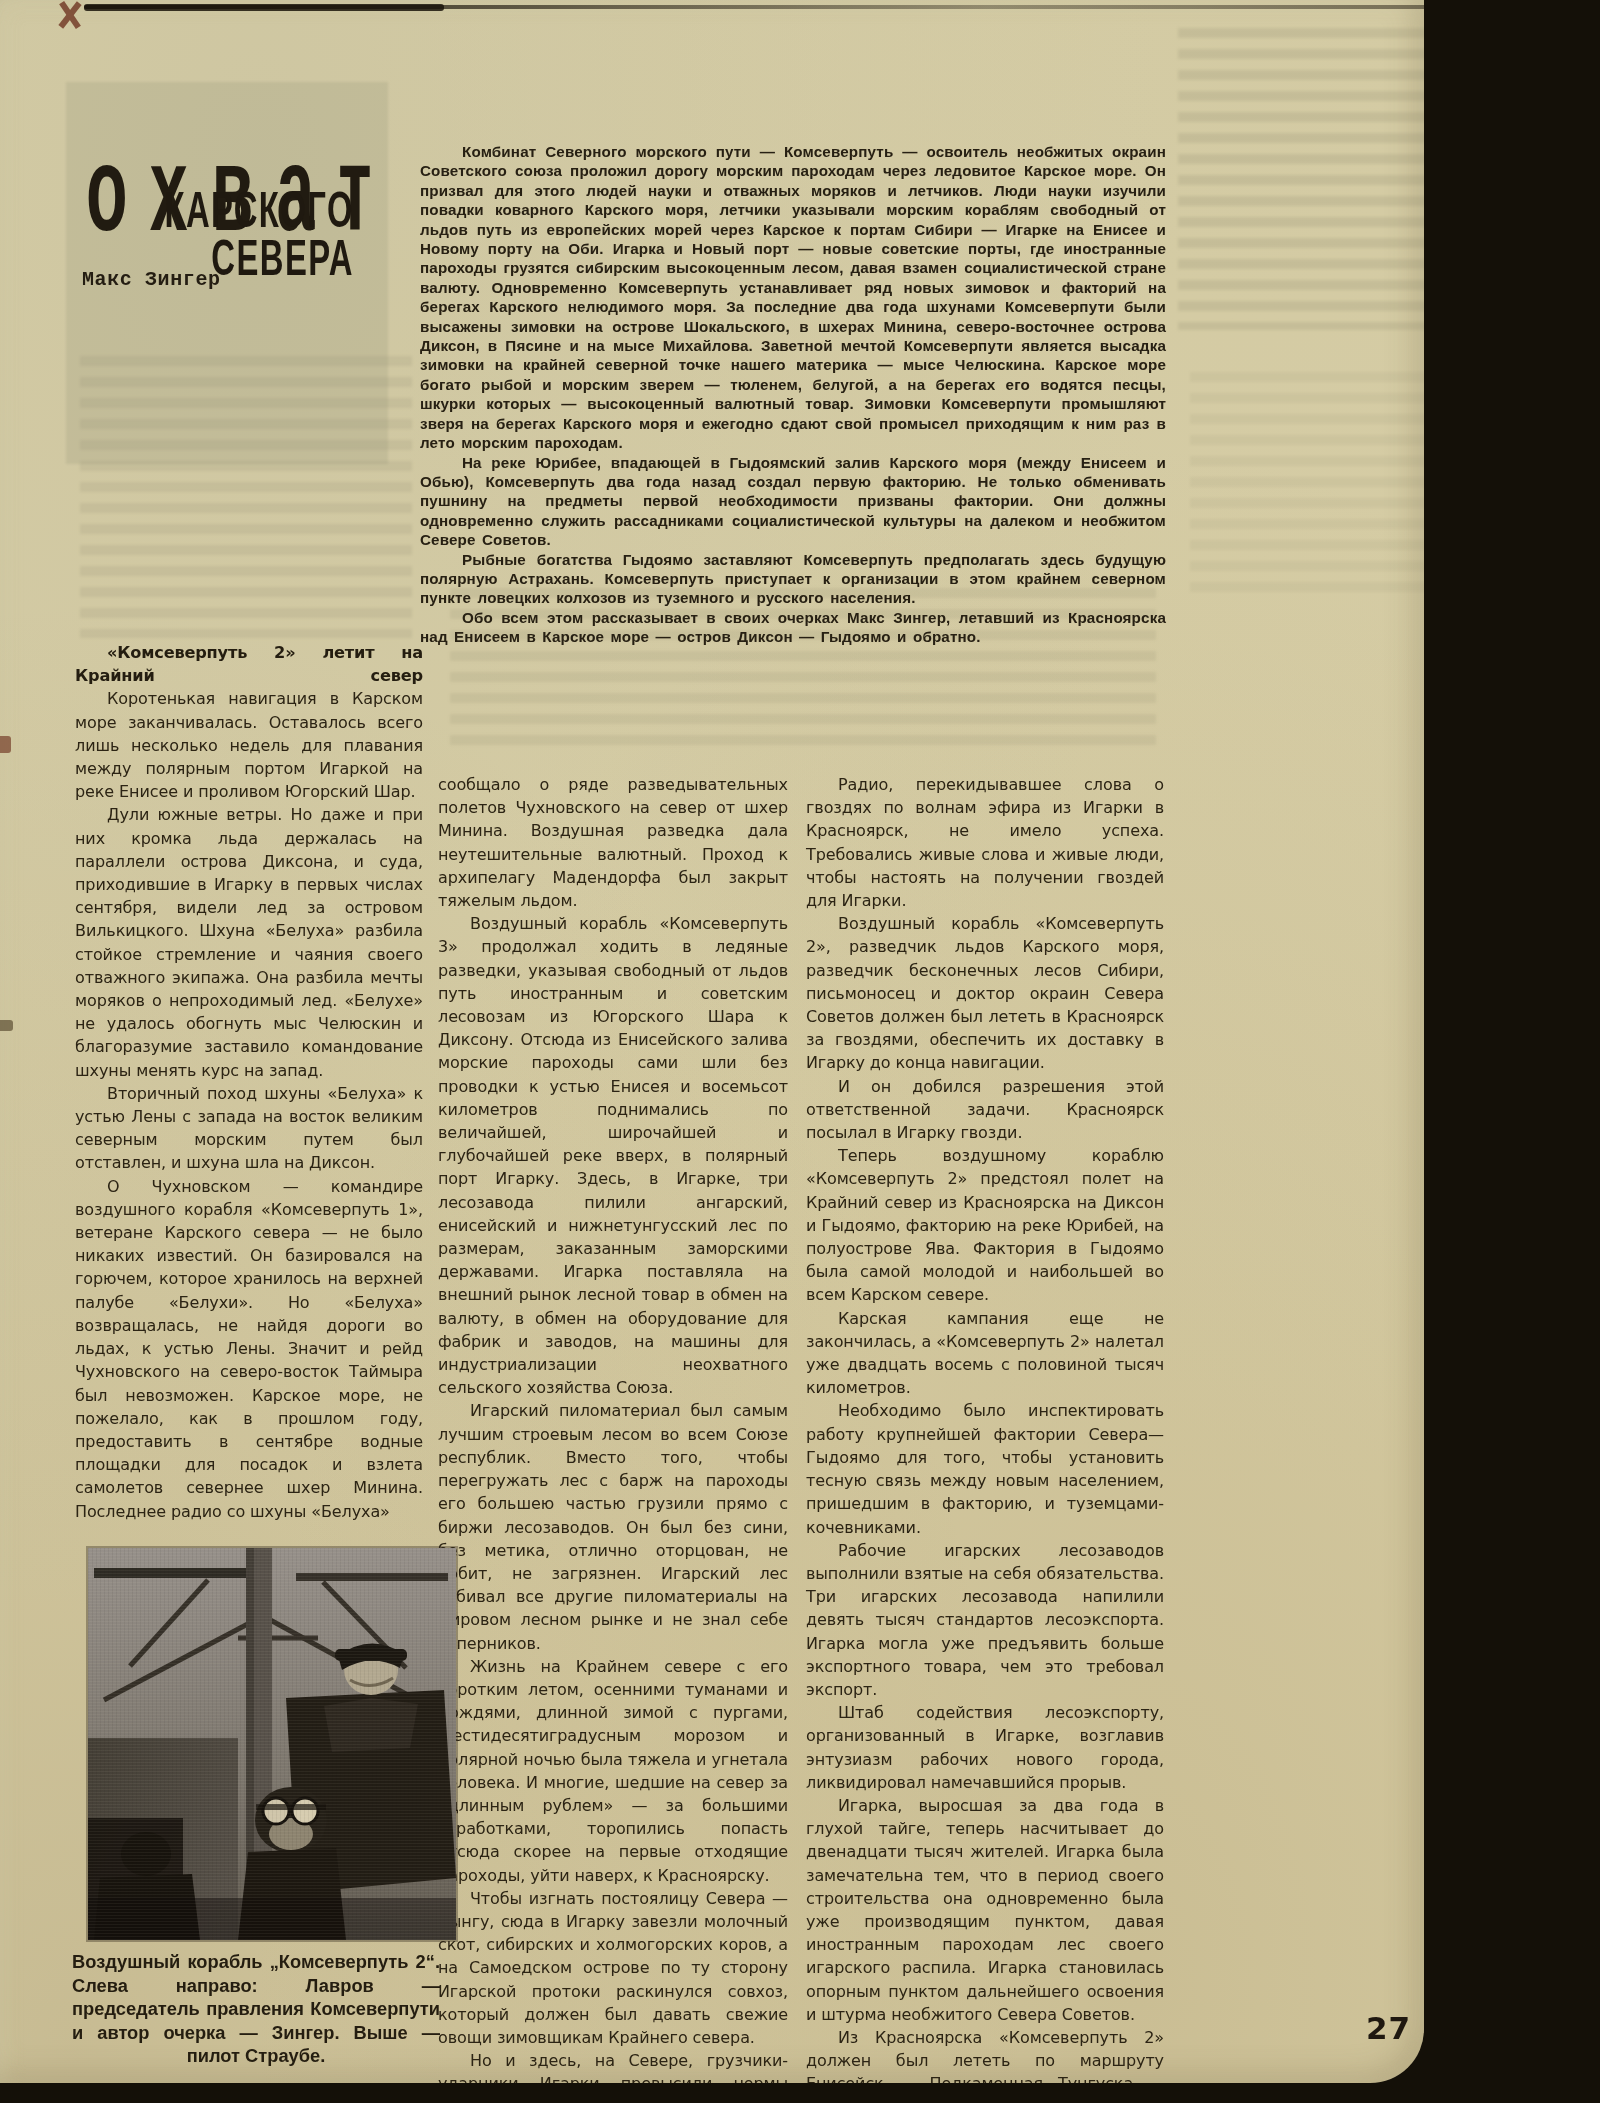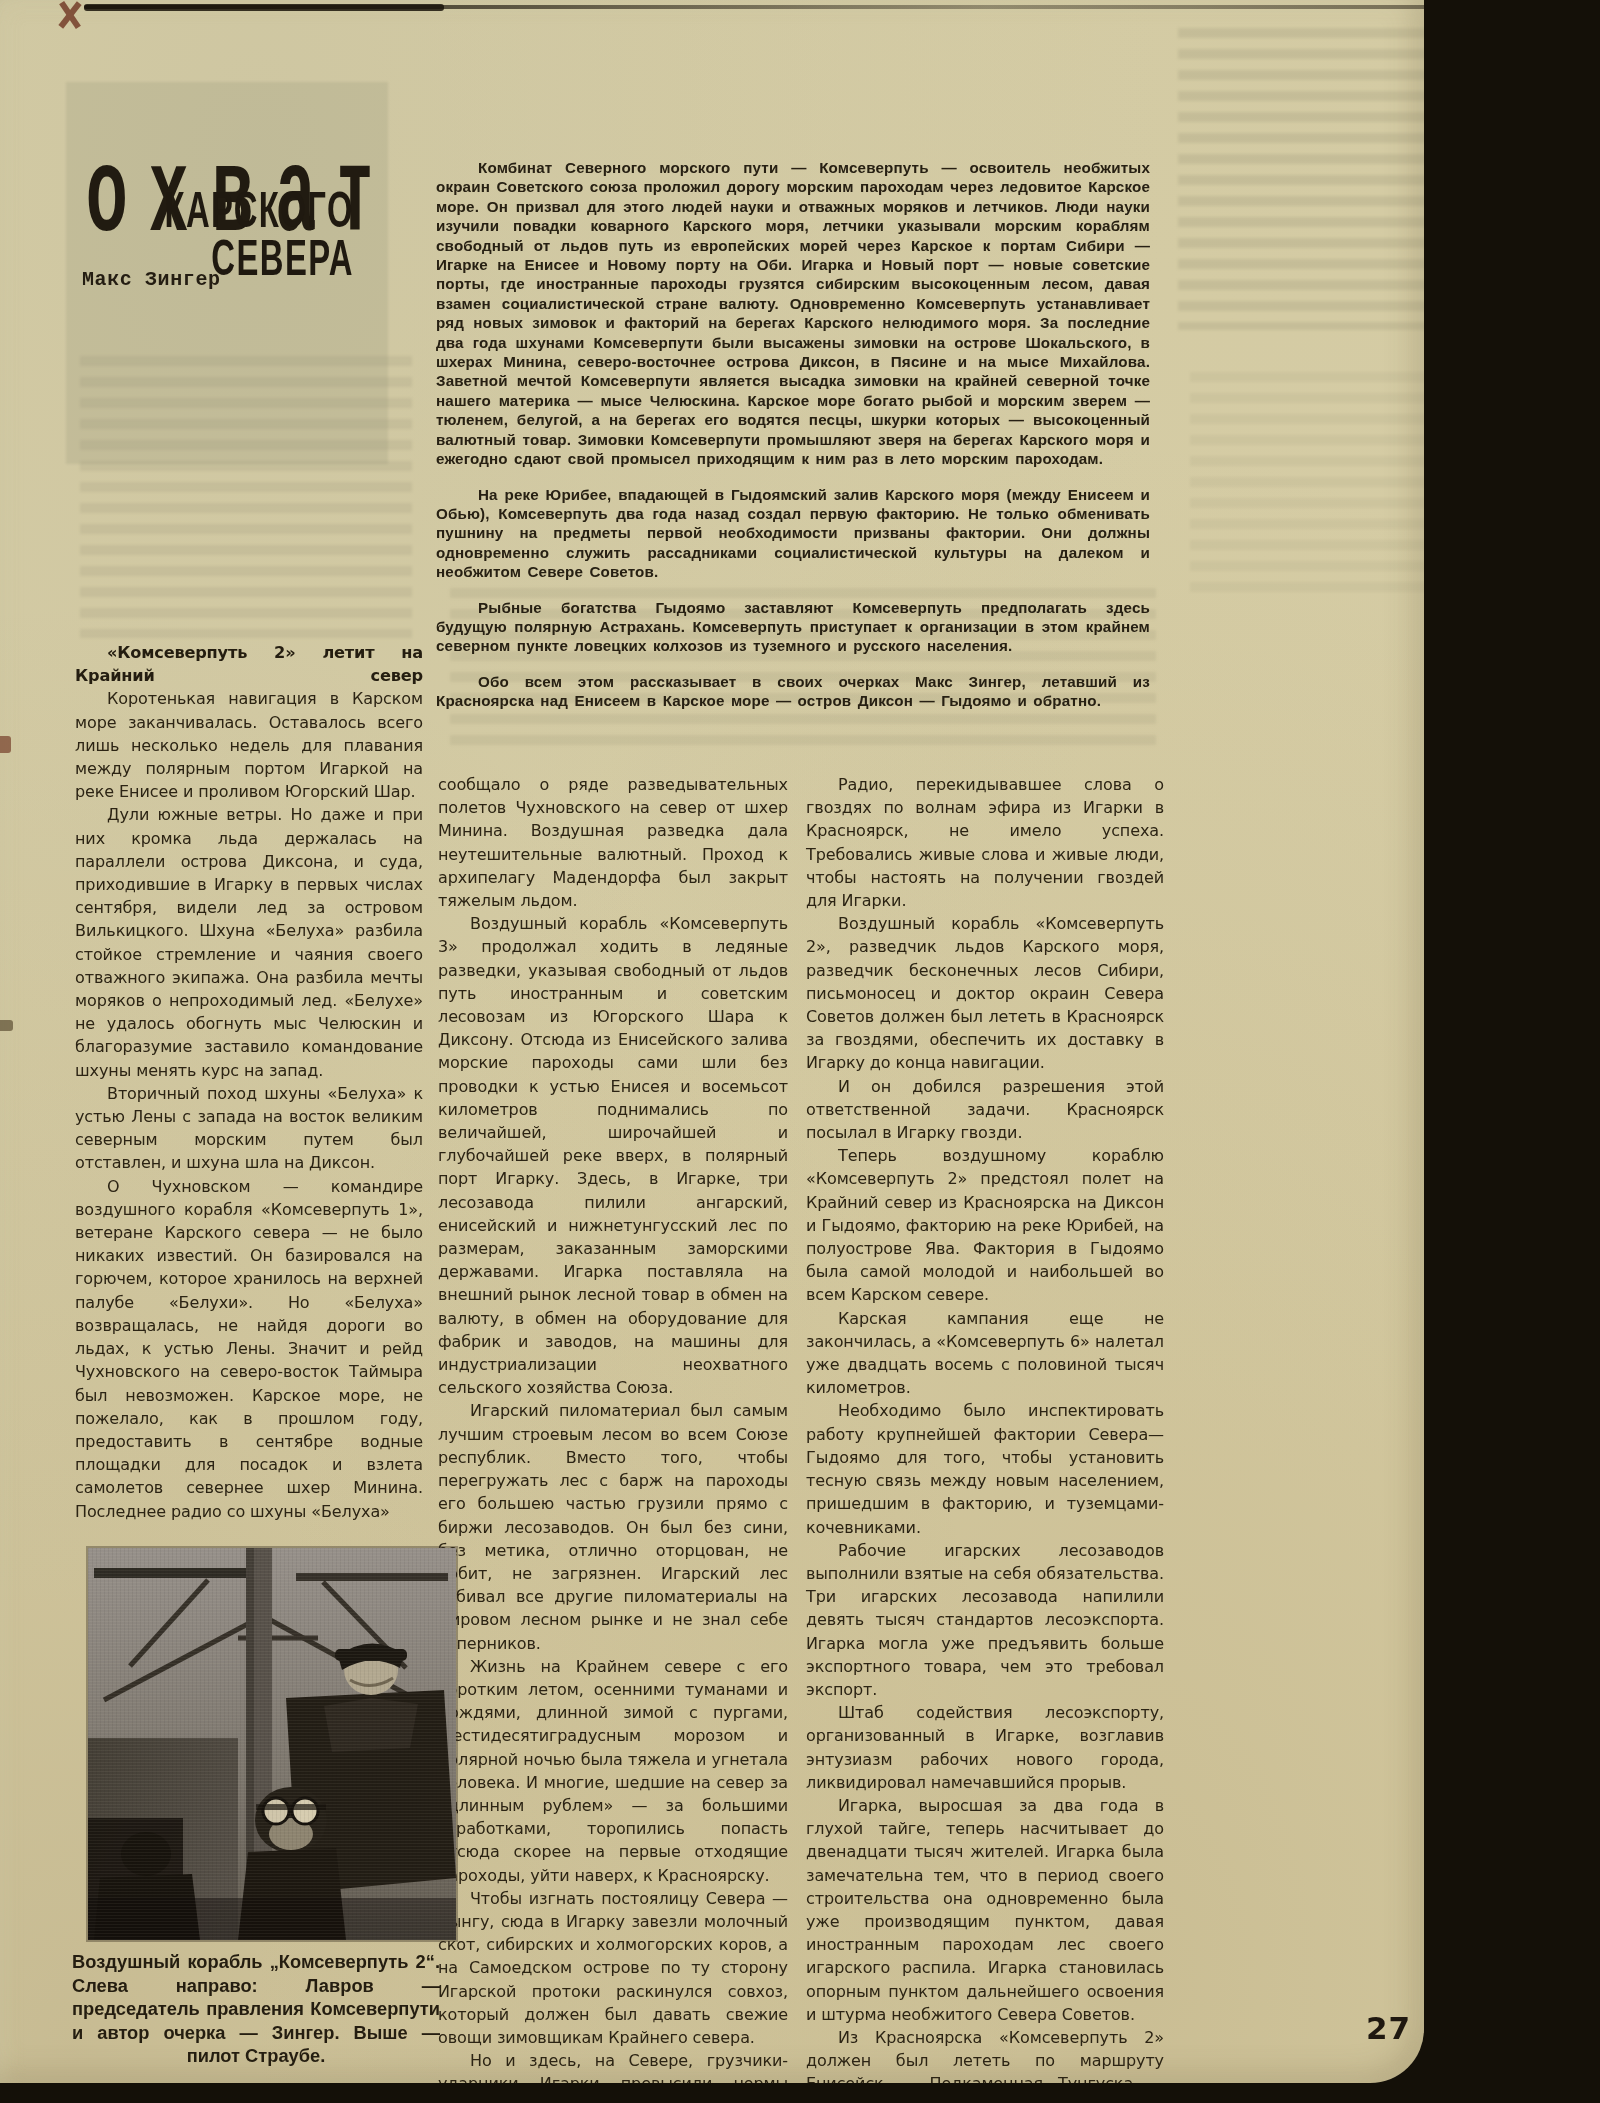--- a/index.html
+++ b/index.html
@@ -75,21 +75,21 @@
     font-family:Liberation Mono, monospace;font-weight:bold;
     font-size:20px;color:#241d12;letter-spacing:.6px;
   }
 
   .lead{
     position:absolute;left:420px;top:142px;width:746px;
     font-family:"Liberation Sans",sans-serif;font-weight:bold;
     font-size:15.2px;line-height:19.4px;
     text-align:justify;color:#272013;letter-spacing:.15px;word-spacing:2px;
   }
-  .lead p{margin:16px;text-indent:42px;}
+  .lead p{margin:0;text-indent:42px;}
 
   .col{
     position:absolute;
     font-size:16px;line-height:23.2px;
     text-align:justify;color:#2c2414;letter-spacing:-0.1px;
   }
   .col p{margin:0;text-indent:32px;}
   .col p.continuation{text-indent:0;}
   .col-header{
     font-weight:bold;font-size:16.2px;letter-spacing:-.2px;
@@ -177,21 +177,21 @@
       <p>Жизнь на Крайнем севере с его коротким летом, осенними туманами и дождями, длинной зимой с пургами, шестидесятиградусным морозом и полярной ночью была тяжела и угнетала человека. И многие, шедшие на север за «длинным рублем» — за большими заработками, торопились попасть отсюда скорее на первые отходящие пароходы, уйти наверх, к Красноярску.</p>
       <p>Чтобы изгнать постоялицу Севера — цынгу, сюда в Игарку завезли молочный скот, сибирских и холмогорских коров, а на Самоедском острове по ту сторону Игарской протоки раскинулся совхоз, который должен был давать свежие овощи зимовщикам Крайнего севера.</p>
       <p>Но и здесь, на Севере, грузчики-ударники Игарки превысили нормы ленинградского порта, и пароходы, пришедшие первыми в навигацию 1931 года, уходили отсюда без простоев.</p>
     </div>
 
   <div class="col col3">
       <p>Радио, перекидывавшее слова о гвоздях по волнам эфира из Игарки в Красноярск, не имело успеха. Требовались живые слова и живые люди, чтобы настоять на получении гвоздей для Игарки.</p>
       <p>Воздушный корабль «Комсеверпуть 2», разведчик льдов Карского моря, разведчик бесконечных лесов Сибири, письмоносец и доктор окраин Севера Советов должен был лететь в Красноярск за гвоздями, обеспечить их доставку в Игарку до конца навигации.</p>
       <p>И он добился разрешения этой ответственной задачи. Красноярск посылал в Игарку гвозди.</p>
       <p>Теперь воздушному кораблю «Комсеверпуть 2» предстоял полет на Крайний север из Красноярска на Диксон и Гыдоямо, факторию на реке Юрибей, на полуострове Ява. Фактория в Гыдоямо была самой молодой и наибольшей во всем Карском севере.</p>
-      <p>Карская кампания еще не закончилась, а «Комсеверпуть 6» налетал уже двадцать восемь с половиной тысяч километров.</p>
+      <p>Карская кампания еще не закончилась, а «Комсеверпуть 2» налетал уже двадцать восемь с половиной тысяч километров.</p>
       <p>Необходимо было инспектировать работу крупнейшей фактории Севера—Гыдоямо для того, чтобы установить тесную связь между новым населением, пришедшим в факторию, и туземцами-кочевниками.</p>
       <p>Рабочие игарских лесозаводов выполнили взятые на себя обязательства. Три игарских лесозавода напилили девять тысяч стандартов лесоэкспорта. Игарка могла уже предъявить больше экспортного товара, чем это требовал экспорт.</p>
       <p>Штаб содействия лесоэкспорту, организованный в Игарке, возглавив энтузиазм рабочих нового города, ликвидировал намечавшийся прорыв.</p>
       <p>Игарка, выросшая за два года в глухой тайге, теперь насчитывает до двенадцати тысяч жителей. Игарка была замечательна тем, что в период своего строительства она одновременно была уже производящим пунктом, давая иностранным пароходам лес своего игарского распила. Игарка становилась опорным пунктом дальнейшего освоения и штурма необжитого Севера Советов.</p>
       <p>Из Красноярска «Комсеверпуть 2» должен был лететь по маршруту Енисейск — Подкаменная Тунгуска — Туруханск — Игарка — Диксон — Гыдоямо и обратно.</p>
     </div>
 
   <div class="photo">
     <svg viewBox="0 0 368 392" aria-hidden="true">
       <defs>

